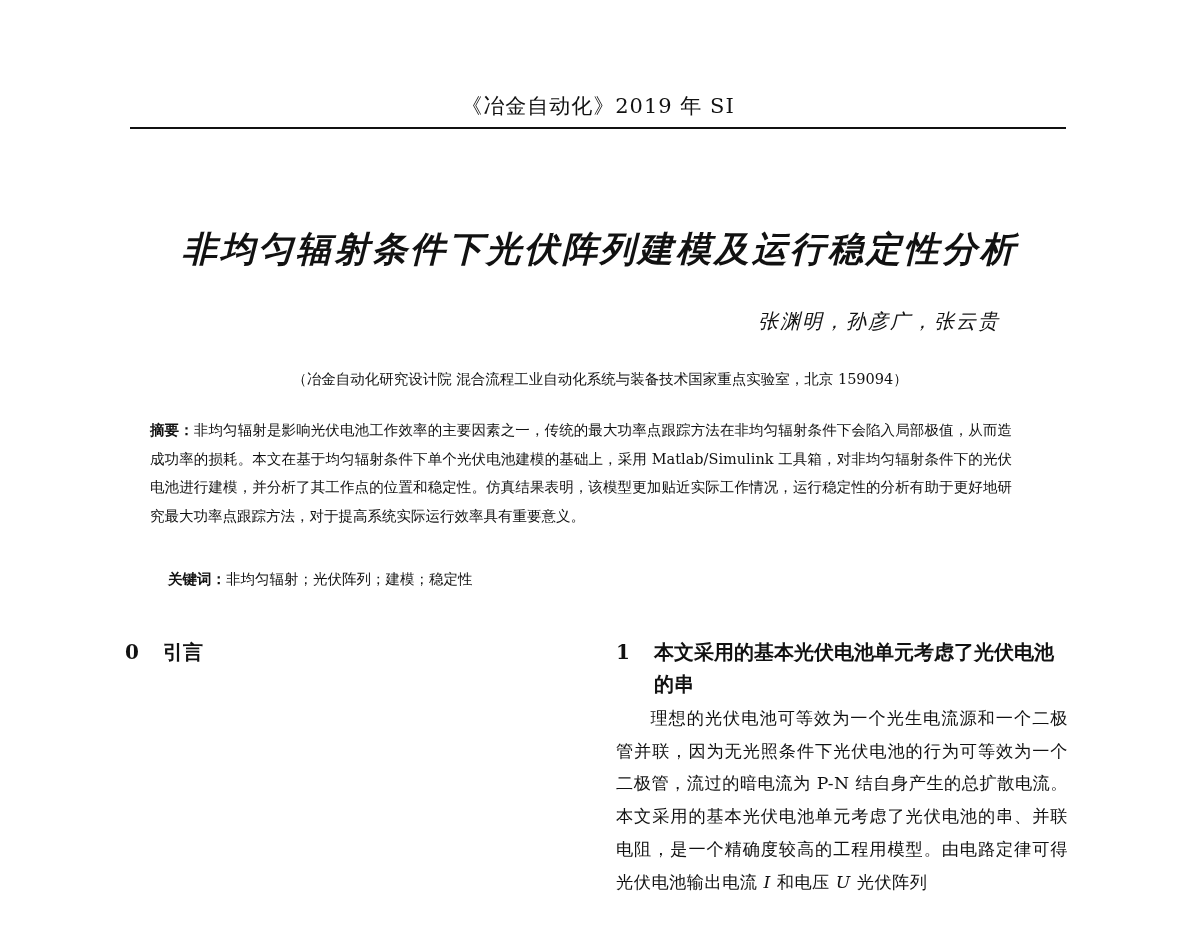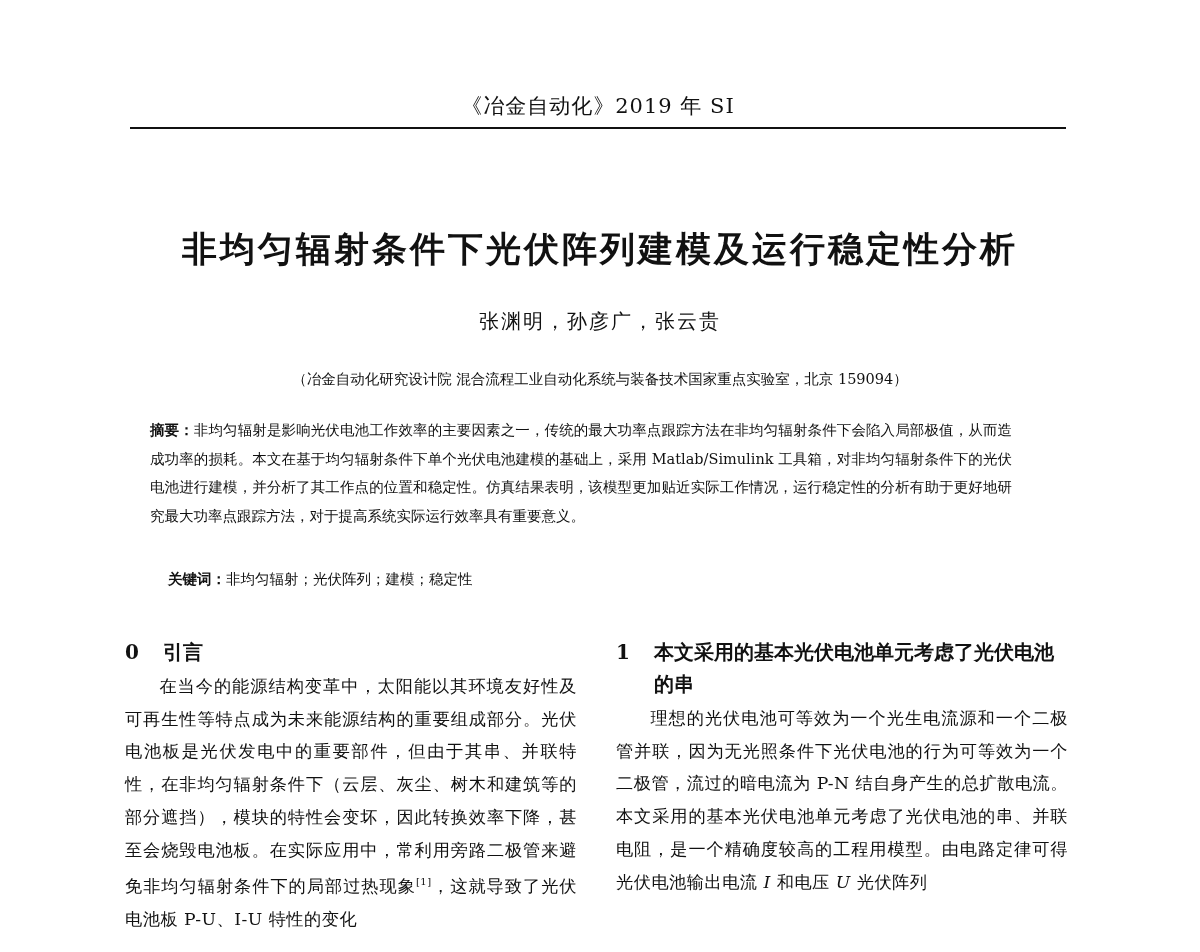--- a/index.html
+++ b/index.html
@@ -1,20 +1,20 @@
 <!DOCTYPE html>
 <html><head>
 <meta charset="utf-8">
 <style>
   html, body { margin: 0; padding: 0; background: #ffffff; }
   body { width: 1200px; height: 952px; overflow: hidden; position: relative; color: #111; font-family: "DejaVu Serif", "Liberation Serif", serif; }
   .journal-header { position: absolute; top: 92px; left: 130px; width: 936px; text-align: center; font-size: 21px; letter-spacing: 1px; }
   .header-rule { position: absolute; top: 127px; left: 130px; width: 936px; height: 2px; background: #111; }
   .title { position: absolute; top: 226px; left: 100px; width: 1000px; text-align: center; font-family: "DejaVu Sans", sans-serif; font-weight: bold; font-size: 35px; letter-spacing: 3px; }
-  .authors { position: absolute; top: 308px; left: 200px; width: 800px; text-align: center; font-size: 20px; letter-spacing: 2px; }
+  .authors { position: absolute; top: 308px; left: 200px; width: 800px; text-align: right; font-size: 20px; letter-spacing: 2px; font-style: italic; }
   .affiliation { position: absolute; top: 370px; left: 150px; width: 900px; text-align: center; font-size: 14.5px; }
   .abstract { position: absolute; top: 416px; left: 150px; width: 862px; font-size: 14.5px; line-height: 28.5px; text-align: justify; }
   .abstract .lbl, .keywords .lbl { font-family: "DejaVu Sans", sans-serif; font-weight: bold; }
   .keywords { position: absolute; top: 570px; left: 168px; width: 862px; font-size: 14.5px; }
   .col { position: absolute; top: 636px; width: 452px; }
   .col-left { left: 125px; }
   .col-right { left: 616px; width: 452px; }
   .section-heading { font-family: "DejaVu Sans", sans-serif; font-weight: bold; font-size: 20px; line-height: 32px; margin: 0; display: flex; }
   .section-heading .num { display: inline-block; width: 38px; flex: none; font-family: "DejaVu Serif", serif; }
   .body-text { font-size: 17.2px; line-height: 32.7px; text-align: justify; margin: 0; text-indent: 2em; letter-spacing: 0.5px; }
@@ -22,37 +22,36 @@
   .col-right .body-text { margin-top: 2px; }
   sup { font-size: 10px; }
   i { font-style: italic; }
 </style>
 </head>
 <body>
 
 <div class="journal-header">《冶金自动化》2019 年 SI</div>
 <div class="header-rule"></div>
 
-<h1 class="title" style="margin:0;">非均匀辐射条件下光伏阵列建模及运行稳定性分析</h1>
+<h1 class="title" style="margin:0;font-style:italic;">非均匀辐射条件下光伏阵列建模及运行稳定性分析</h1>
 <div class="authors">张渊明，孙彦广，张云贵</div>
 <div class="affiliation">（冶金自动化研究设计院 混合流程工业自动化系统与装备技术国家重点实验室，北京 159094）</div>
 
 <div class="abstract">
   <span class="lbl">摘要：</span><span>非均匀辐射是影响光伏电池工作效率的主要因素之一，传统的最大功率点跟踪方法在非均匀辐射条件下会陷入局部极值，从而造成功率的损耗。本文在基于均匀辐射条件下单个光伏电池建模的基础上，采用 Matlab/Simulink 工具箱，对非均匀辐射条件下的光伏电池进行建模，并分析了其工作点的位置和稳定性。仿真结果表明，该模型更加贴近实际工作情况，运行稳定性的分析有助于更好地研究最大功率点跟踪方法，对于提高系统实际运行效率具有重要意义。</span>
 </div>
 <div class="keywords">
   <span class="lbl">关键词：</span><span>非均匀辐射；光伏阵列；建模；稳定性</span>
 </div>
 
 <div class="col col-left">
   <h2 class="section-heading">
     <span class="num">0</span>
     <span>引言</span>
   </h2>
-  <p class="body-text"><span>在当今的能源结构变革中，太阳能以其环境友好性及可再生性等特点成为未来能源结构的重要组成部分。光伏电池板是光伏发电中的重要部件，但由于其串、并联特性，在非均匀辐射条件下（云层、灰尘、树木和建筑等的部分遮挡），模块的特性会变坏，因此转换效率下降，甚至会烧毁电池板。在实际应用中，常利用旁路二极管来避免非均匀辐射条件下的局部过热现象</span><sup>[1]</sup><span>，这就导致了光伏电池板 P-U、I-U 特性的变化</span></p>
 </div>
 
 <div class="col col-right">
   <h2 class="section-heading">
     <span class="num">1</span>
     <span>本文采用的基本光伏电池单元考虑了光伏电池的串</span>
   </h2>
   <p class="body-text"><span>理想的光伏电池可等效为一个光生电流源和一个二极管并联，因为无光照条件下光伏电池的行为可等效为一个二极管，流过的暗电流为 P-N 结自身产生的总扩散电流。本文采用的基本光伏电池单元考虑了光伏电池的串、并联电阻，是一个精确度较高的工程用模型。由电路定律可得光伏电池输出电流 </span><i>I</i><span> 和电压 </span><i>U</i><span> 光伏阵列</span></p>
 </div>
 

